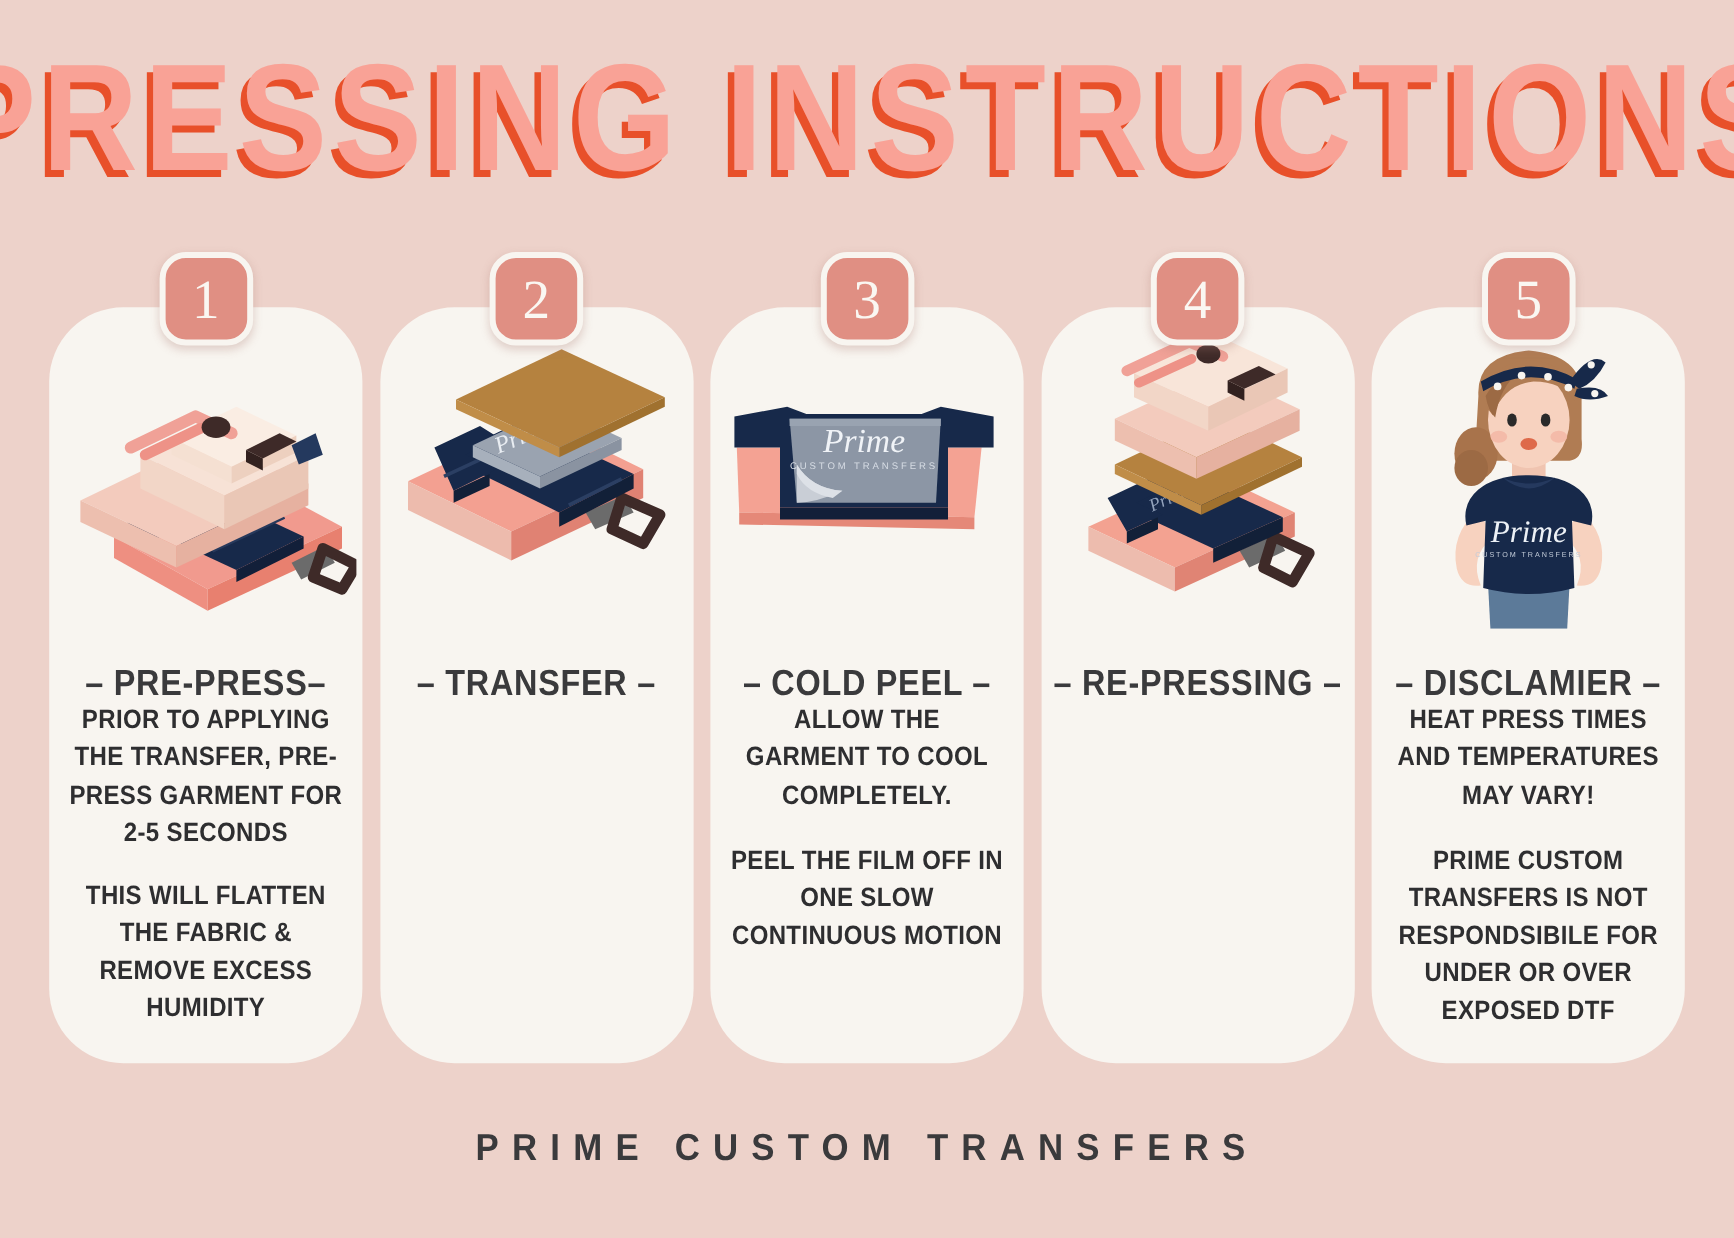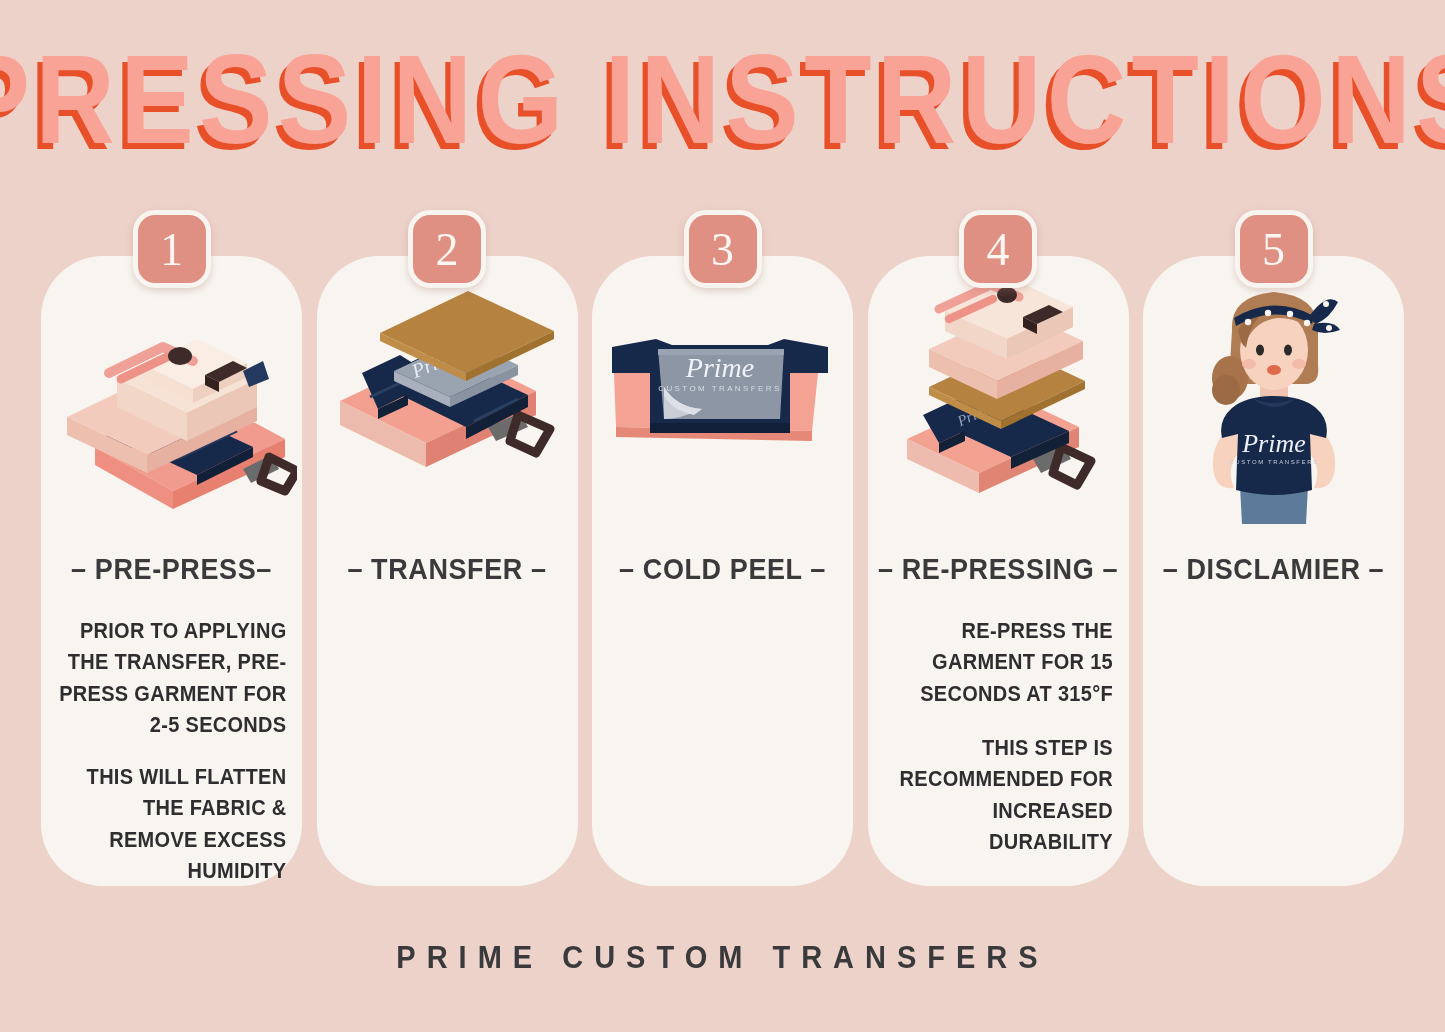--- a/index.html
+++ b/index.html
@@ -101,23 +101,22 @@
     font-weight: bold;
     color: #3A3A3C;
     letter-spacing: 0.6px;
     text-align: center;
     margin-top: 24px;
     transform: scaleY(1.12);
     white-space: nowrap;
   }
 
   .body-block {
-    margin-top: 30px;
     width: 230px;
-    text-align: right;
+    text-align: center;
   }
   .para {
     font-family: "Liberation Sans Narrow", "Liberation Sans", sans-serif;
     font-size: 20px;
     font-weight: bold;
     color: #2E2E30;
     line-height: 1.42;
     letter-spacing: 0.3px;
     transform: scaleY(1.1);
     transform-origin: center top;
@@ -245,20 +244,24 @@
 
           <path d="M66,104 L66,72 Q78,92 104,94 Q82,104 66,104 Z" fill="#C9CED6"></path>
           <path d="M66,72 Q78,92 104,94 L96,100 Q74,96 66,80 Z" fill="#DDE1E7"></path>
 
           <text x="122" y="62" font-family="Liberation Serif, serif" font-style="italic" font-size="28" fill="#F0F3F7" text-anchor="middle">Prime</text>
           <text x="122" y="76" font-family="Liberation Sans, sans-serif" font-size="8" letter-spacing="2.4" fill="#D6DCE4" text-anchor="middle">CUSTOM TRANSFERS</text>
         </g>
       </svg>
     </div>
     <div class="heading">– COLD PEEL –</div>
+    <div class="body-block">
+      <div class="para">ALLOW THE GARMENT TO COOL COMPLETELY.</div>
+      <div class="para">PEEL THE FILM OFF IN ONE SLOW CONTINUOUS MOTION</div>
+    </div>
   </div>
 
   <div class="card">
     <div class="badge">4</div>
     <div class="illo">
       <svg width="250" height="240" viewBox="0 0 250 240">
 
         <polygon points="34,160 134,114 206,148 106,194" fill="#F3A291"></polygon>
         <polygon points="34,160 34,180 106,214 106,194" fill="#EDBCAE"></polygon>
         <polygon points="106,194 106,214 206,168 206,148" fill="#E08474"></polygon>
@@ -286,24 +289,20 @@
 
         <polygon points="150,38 176,26 190,33 164,45" fill="#3E2A28"></polygon>
         <polygon points="150,38 150,48 164,55 164,45" fill="#32211F"></polygon>
 
         <path d="M66,30 L118,6 L146,18" fill="none" stroke="#F0A197" stroke-width="9" stroke-linecap="round" stroke-linejoin="round"></path>
         <path d="M76,40 L120,20" fill="none" stroke="#EE9287" stroke-width="8" stroke-linecap="round"></path>
         <ellipse cx="134" cy="16" rx="10" ry="8" fill="#3E2A28"></ellipse>
       </svg>
     </div>
     <div class="heading">– RE-PRESSING –</div>
-    <div class="body-block">
-      <div class="para">RE-PRESS THE GARMENT FOR 15 SECONDS AT 315°F</div>
-      <div class="para">THIS STEP IS RECOMMENDED FOR INCREASED DURABILITY</div>
-    </div>
   </div>
 
   <div class="card">
     <div class="badge">5</div>
     <div class="illo">
       <svg width="200" height="250" viewBox="0 0 200 250">
 
         <path d="M66,212 L134,212 L132,250 L68,250 Z" fill="#5C7A99"></path>
 
         <path d="M58,56 Q56,22 100,18 Q146,22 144,58 L144,92 Q146,108 134,110 L66,110 Q54,106 56,90 Z" fill="#B07C53"></path>
@@ -341,17 +340,21 @@
 
         <path d="M100,122 Q72,122 58,134 Q44,146 48,164 L64,160 L62,216 Q100,226 138,216 L136,160 L152,164 Q156,146 142,134 Q128,122 100,122 Z" fill="#17294A"></path>
 
         <path d="M78,124 Q100,142 122,124 Q100,134 78,124 Z" fill="#25395E"></path>
 
         <text x="100" y="178" font-family="Liberation Serif, serif" font-style="italic" font-size="26" fill="#EDF1F6" text-anchor="middle">Prime</text>
         <text x="100" y="190" font-family="Liberation Sans, sans-serif" font-size="6" letter-spacing="1.6" fill="#C2CBD8" text-anchor="middle">CUSTOM TRANSFERS</text>
       </svg>
     </div>
     <div class="heading">– DISCLAMIER –</div>
+    <div class="body-block">
+      <div class="para">HEAT PRESS TIMES AND TEMPERATURES MAY VARY!</div>
+      <div class="para">PRIME CUSTOM TRANSFERS IS NOT RESPONDSIBILE FOR UNDER OR OVER EXPOSED DTF</div>
+    </div>
   </div>
 
 </div>
 
 <div class="footer">PRIME CUSTOM TRANSFERS</div>
 
 </body></html>

